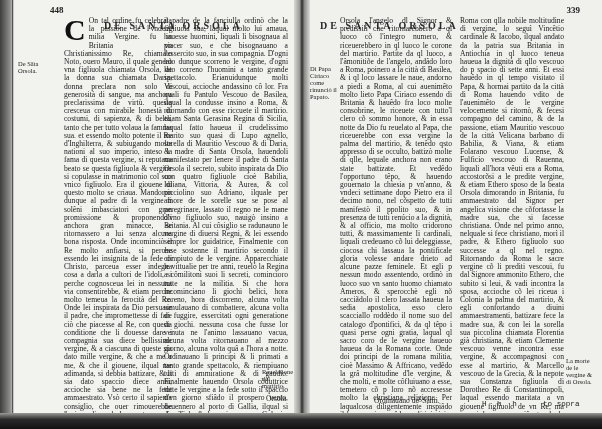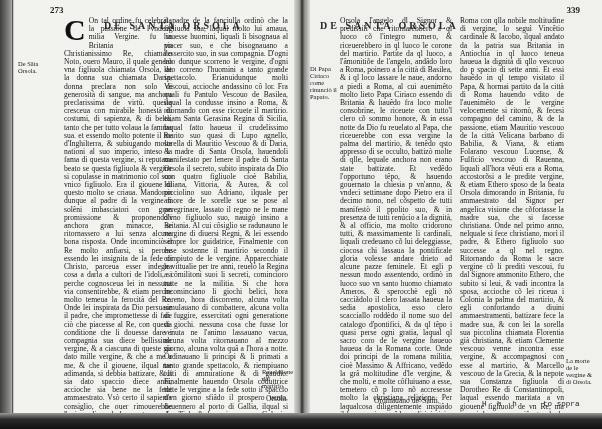--- a/index.html
+++ b/index.html
@@ -50,21 +50,21 @@
   .legend-line { position: absolute; left: 40px; top: 382px; font-size: 7.6px; }
 </style>
 </head>
 <body>
 
 <div class="spread">
   <div class="left-edge"></div>
   <div class="left-edge-line"></div>
 
   <div class="page page-left">
-    <div class="page-num">273</div>
+    <div class="page-num">448</div>
     <div class="running-head">DE SANTA ORSOLA</div>
 
     <div class="col col-a">
       <span class="dropcap">C</span>
       <p>On tal ordine fu celebrata la passione de l'vndece milia Vergine. fu in Britania vn Christianissimo Re, chiamato Noto, ouero Mauro, il quale generò vna figliuola chiamata Orsola, de la donna sua chiamata Daria, donna preclara non solo di generosità di sangue, ma anchora preclarissima de virtù. questa cresceua con mirabile honestà di costumi, di sapienza, &amp; di beltà, tanto che per tutto volaua la famma sua. et essendo molto potente il Re d'Inghilterra, &amp; subiugando molte nationi al suo imperio, inteso la fama di questa vergine, si reputaua beato se questa figliuola &amp; vergine si copulasse in matrimonio col suo vnico figliuolo. Era il giouene di questo molto se criaua. Mandoron dunque al padre di la vergine li solêni imbasciatori con gran promissione &amp; proponendoli anchora gran minacce, se ritornassero a lui senza alcuna bona risposta. Onde incominciò il Re molto anfiarsi, si perche essendo lei insignita de la fede di Christo, parceua esser indegna cosa a darla a cultori de l'idoli, si perche cognosceua lei in nessuna via consentirebbe, &amp; etiam perche molto temeua la ferocità del Re. Onde lei inspirata da Dio persuase il padre, che impromettesse di fare ciò che piacesse al Re, con questa conditione che li douesse dare i compagnia sua diece bellissime vergine, &amp; a ciascuna di queste sia dato mille vergine, &amp; che a me a me, &amp; che il giouene, ilqual me adimanda, si debbia battizare, &amp; li sia dato spaccio diece anni, accioche sia bene ne la fede ammaestrato. Vsò certo il sapiente consiglio, che ouer rimouerebbe l'animo di quel da questo per la difficultà de la proposta condicione, ouer per tal opportunità li predite vergine con lei consecrarebbero a Dio. Si che il giouene volêtieri accettò esta condicione, e fece grâde instanza al padre, &amp; incomincie si battizo, &amp; comandò fusse prestamente adempiuto tutto quel che la vergine adimandaua, etiam</p>
     </div>
     <div class="col col-b">
       <p>il padre de la fanciulla ordinò che la figliuola sua, laqual molto lui amaua, hauesse huomini, liquali li bisognaua al piacer suo, e che bisognauano a l'essercito suo, in sua compagnia. D'ogni lato dunque scorreno le vergine, d'ogni lato correno l'huomini a tanto grande spettacolo. Erianuidunque molti Vescoui, accioche andassino cô lor. Fra quali fu Pantulo Vescouo de Basilea, ilqual la condusse insino a Roma, &amp; ritornando con esse riccuete il martirio. etiam Santa Gerasina Regina di Sicilia, laqual fatto haueua il crudelissimo marito suo quasi di Lupo agnello, sorella di Mauritio Vescouo &amp; di Daria, &amp; madre di Santa Orsola, hauendoli manifestato per lenere il padre di Santa Orsola il secreto, subito inspirata da Dio con quatro figliuole cioè Babilia, Iuliana, Vittoria, &amp; Aurea, &amp; col picciolino suo Adriano, ilquale per amore de le sorelle sue se pose al peregrinare, lassato il regno ne le mane d'vno figliuolo suo, nauigò insino a Britania. Al cui côsiglio se radunauno le vergine di diuersi Regni, &amp; lei essendo sempre lor guidatrice, Finalmente con esse sostenne il martirio secondo il compiuto de le vergine. Apparecchiate le vittualie per tre anni, reuelò la Regina a cômilitoni suoi li secreti, comincioro tutte ne la militia. Si che hora incominciano li giochi belici, hora coreno, hora discorreno, alcuna volta simulauano di combattere, alcuna volta di fuggire, essercitati ogni generatione di giochi. nessuna cosa che fusse lor venuta ne l'animo lassauano vacua, alcuna volta ritornauano al mezzo giorno, alcuna volta quâ a l'hora a notte. Ordinauano li principi &amp; li primati a tanto grande spettacolo, &amp; riempiuano tutti di ammiratione &amp; di gaudio. Finalmente hauendo Orsola cõduttrice tutte le vergine a la fede sotto il spaccio d'vn giorno sfiâdo il prospero vento, deuennero al porto di Gallia, ilqual si dice Tiela, &amp; da quei vennero a Colonia, doue, apparue a</p>
     </div>
 

